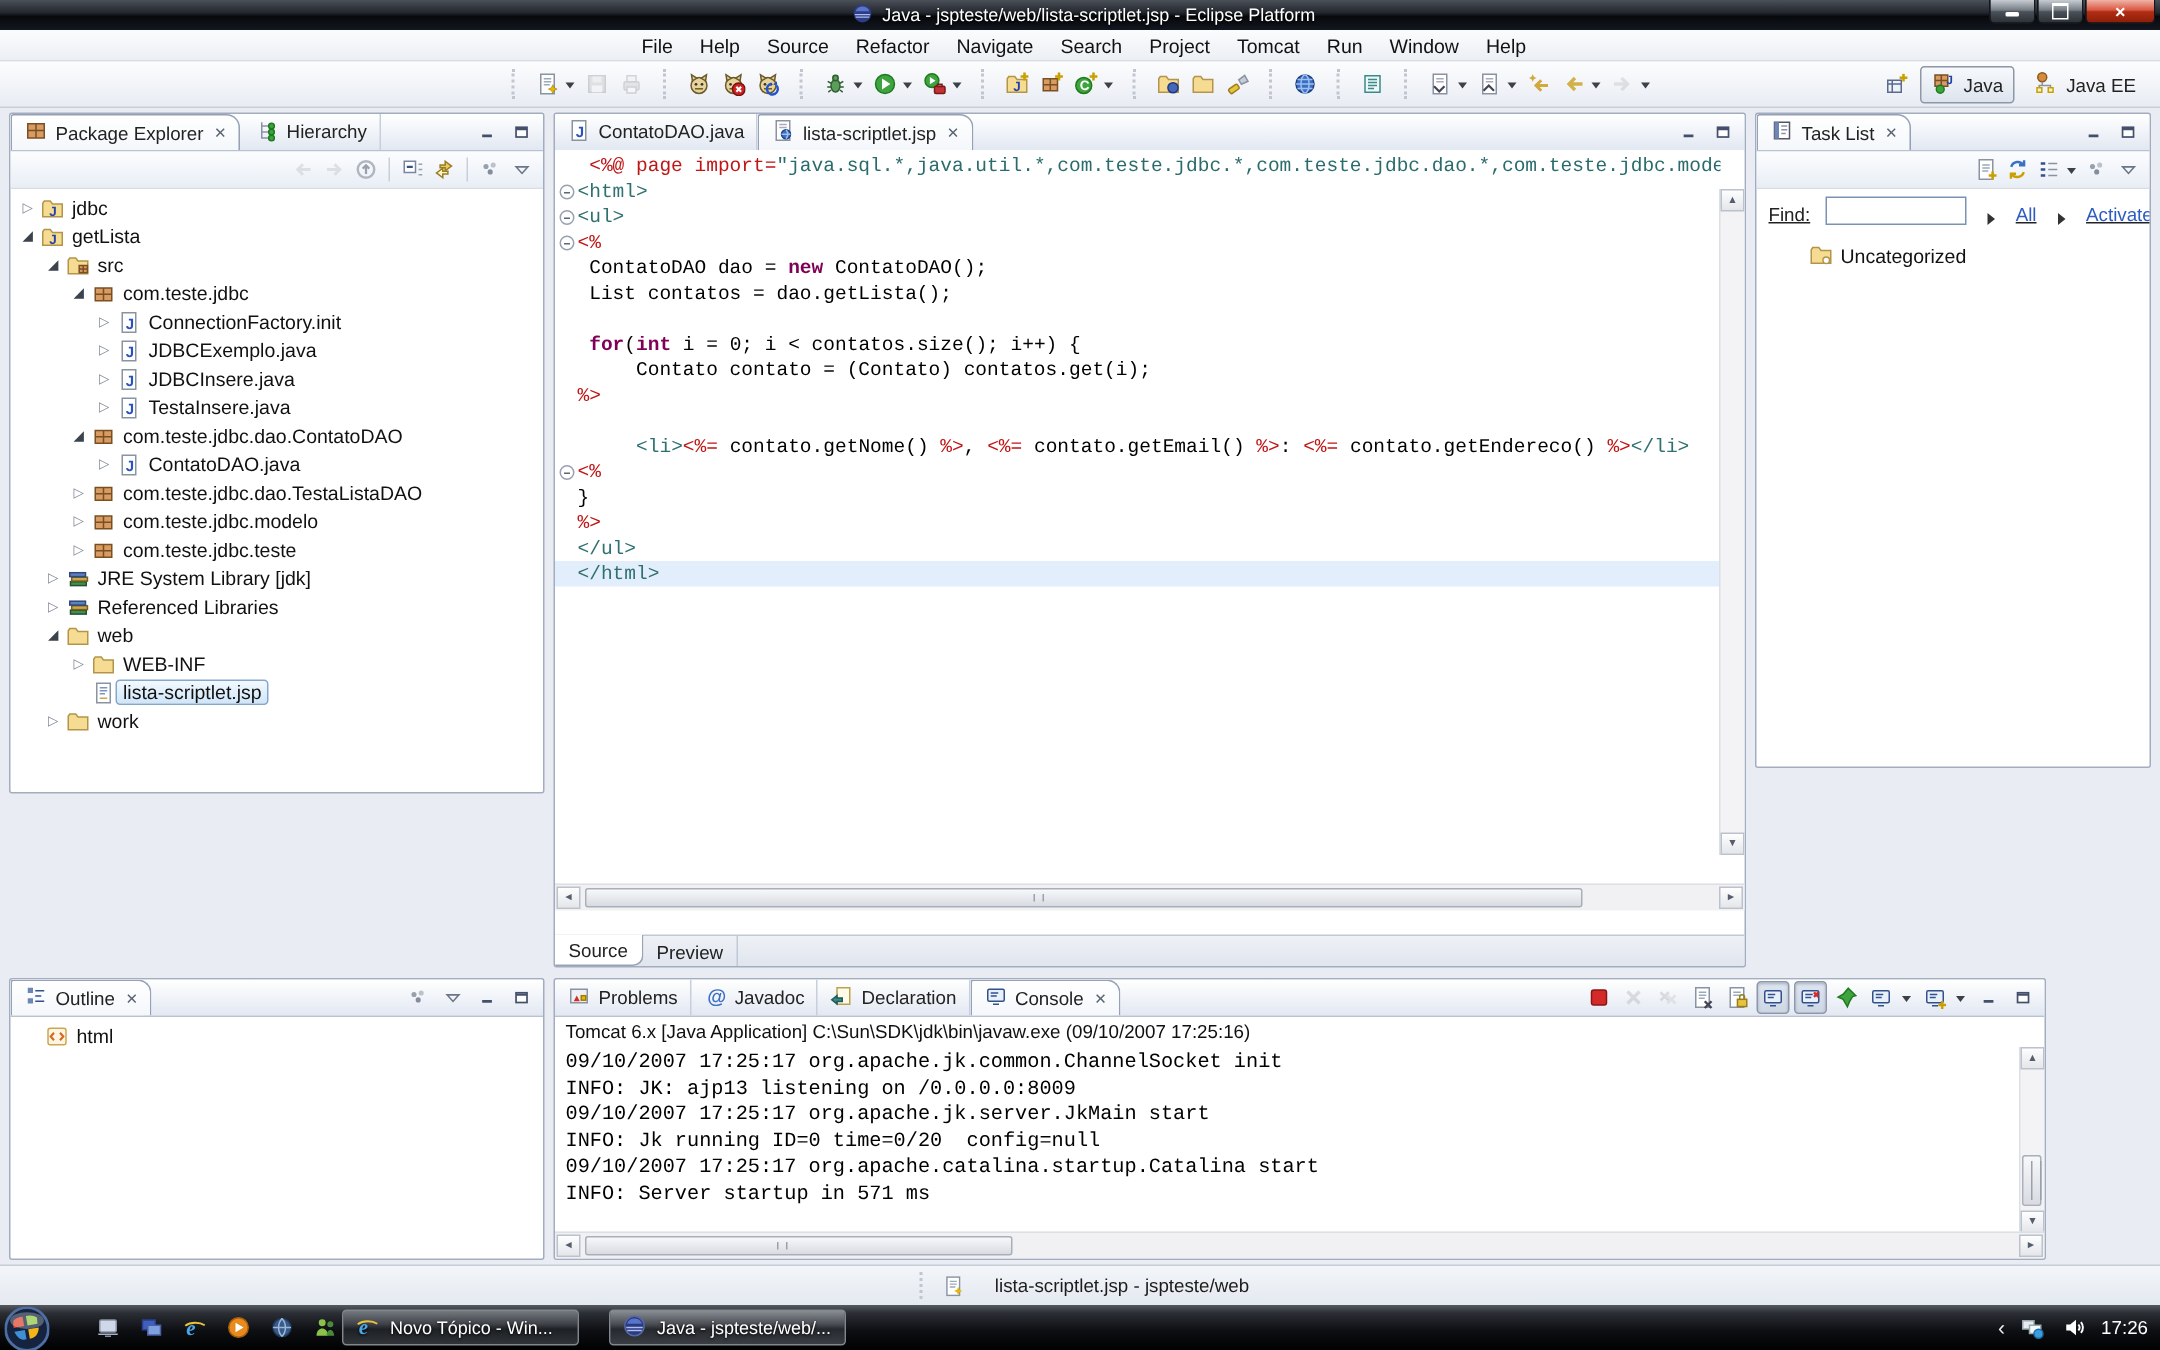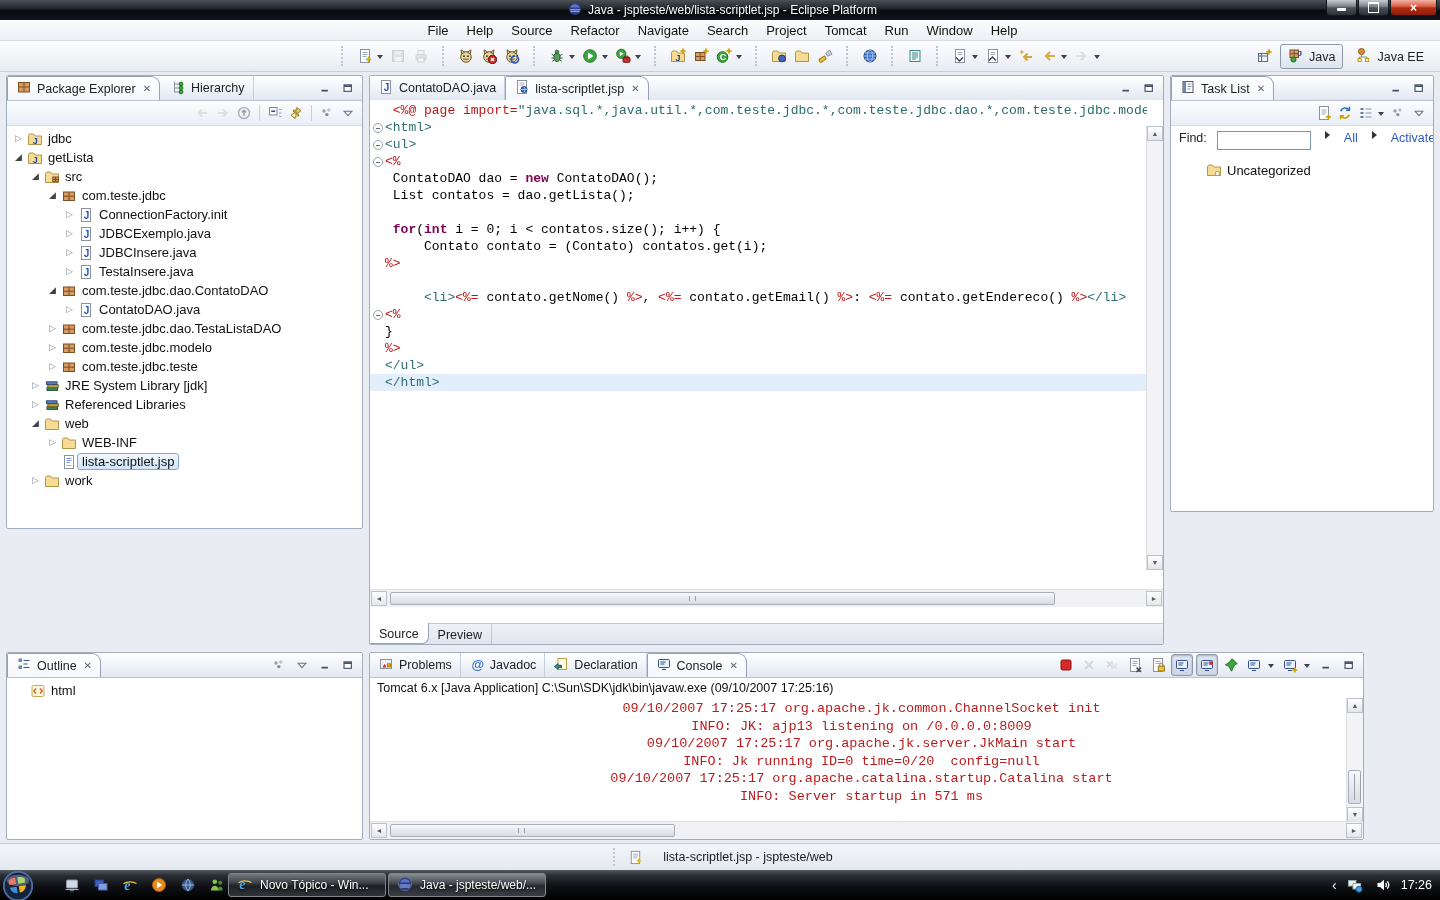--- a/index.html
+++ b/index.html
@@ -89,30 +89,30 @@
   .sb-thumb::after{content:"";position:absolute;left:45%;top:3px;bottom:3px;width:5px;
     border-left:1px solid #9aa1ac;border-right:1px solid #9aa1ac;}
 
   
   .btabs{position:absolute;left:0;right:0;bottom:0;height:20px;background:linear-gradient(#eef1f6,#e0e5ee);
     border-top:1px solid #c2c9d6;display:flex;font-size:12.5px;color:#222;}
   .btab{padding:1px 9px 0;border-right:1px solid #c2c9d6;display:flex;align-items:center;}
   .btab.active{background:#fff;border-right:1px solid #98a2b8;border-bottom:1px solid #98a2b8;border-radius:0 0 7px 0;margin-top:-1px;}
 
   
-  .find-row{display:flex;align-items:flex-start;gap:10px;padding:5px 6px 4px 8px;font-size:12.5px;color:#222;}
+  .find-row{display:flex;align-items:flex-end;gap:10px;padding:5px 6px 4px 8px;font-size:12.5px;color:#222;text-decoration:underline;}
   .find-input{width:88px;height:17px;border:1px solid #7a93b4;font-size:12px;padding:0 2px;}
   .tl-link{color:#2d5bc4;}
   .tl-arrow{width:0;height:0;border:4px solid transparent;border-left:5px solid #333;margin-left:4px;}
   .uncat{display:flex;align-items:center;gap:5px;margin:8px 0 0 34px;font-size:13px;color:#111;}
 
   
   .con-header{font-size:12.5px;color:#101010;padding:3px 0 2px 7px;white-space:nowrap;}
   .con-out{position:absolute;left:0;top:45px;right:17px;bottom:17px;font-family:"Liberation Mono",monospace;
-    font-size:13.5px;line-height:17.5px;white-space:pre;overflow:hidden;padding:2px 0 0 7px;color:#b91c1c;text-align:center;}
+    font-size:13.5px;line-height:17.5px;white-space:pre;overflow:hidden;padding:2px 0 0 7px;color:#000000;}
   .con-vsb{position:absolute;top:45px;right:0;width:16px;bottom:17px;background:#f3f3f5;border-left:1px solid #dcdfe4;}
   .con-hsb{position:absolute;left:0;right:0;bottom:0;height:17px;background:#f1f1f3;border-top:1px solid #dcdfe4;}
   .con-hsb .sb-btn{position:absolute;top:1px;height:15px;}
 
   
   .statusbar{left:0;top:843px;width:1440px;height:27px;background:linear-gradient(#f3f5f9,#e4e9f0);
     border-top:1px solid #c6ccd6;display:flex;align-items:center;font-size:12.5px;color:#1c1c1c;box-sizing:border-box;}
   .sgrip{width:4px;height:18px;border-left:2px dotted #bfc6d0;margin:0 8px 0 6px;}
 
   
@@ -1034,21 +1034,21 @@
       </svg>
     </span>
   </div>
 <div class="tb-btn" style="left:228px;" id="tbb1">
     <span><svg width="16" height="16" viewBox="0 0 16 16">
         <text x="2.2" y="13" font-size="14" font-style="italic" font-weight="bold" fill="#4aa8ea" font-family="Liberation Serif">e</text>
         <path d="M1.5 6.8C5 4.2 11 4.2 14.5 6.5" stroke="#e8c33c" fill="none" stroke-width="1.3"></path>
       </svg></span>
     <span>Novo Tópico - Win...</span>
   </div>
-<div class="tb-btn b2" style="left:388px;" id="tbb2">
+<div class="tb-btn b2" style="left:406px;" id="tbb2">
     <span><svg width="16" height="16" viewBox="0 0 16 16">
         <circle cx="8" cy="8" r="6.5" fill="#283a80" stroke="#55699f"></circle>
         <path d="M3 6.5a5.3 5.3 0 0 1 10 0z" fill="#5a74c8"></path>
         <path d="M2.5 9h11M3.2 11h9.6" stroke="#aebcf0" fill="none"></path>
       </svg></span>
     <span>Java - jspteste/web/...</span>
   </div>
 <div class="tray">
   <span class="chev">‹</span>
   <span class="qli" id="tray-net">

